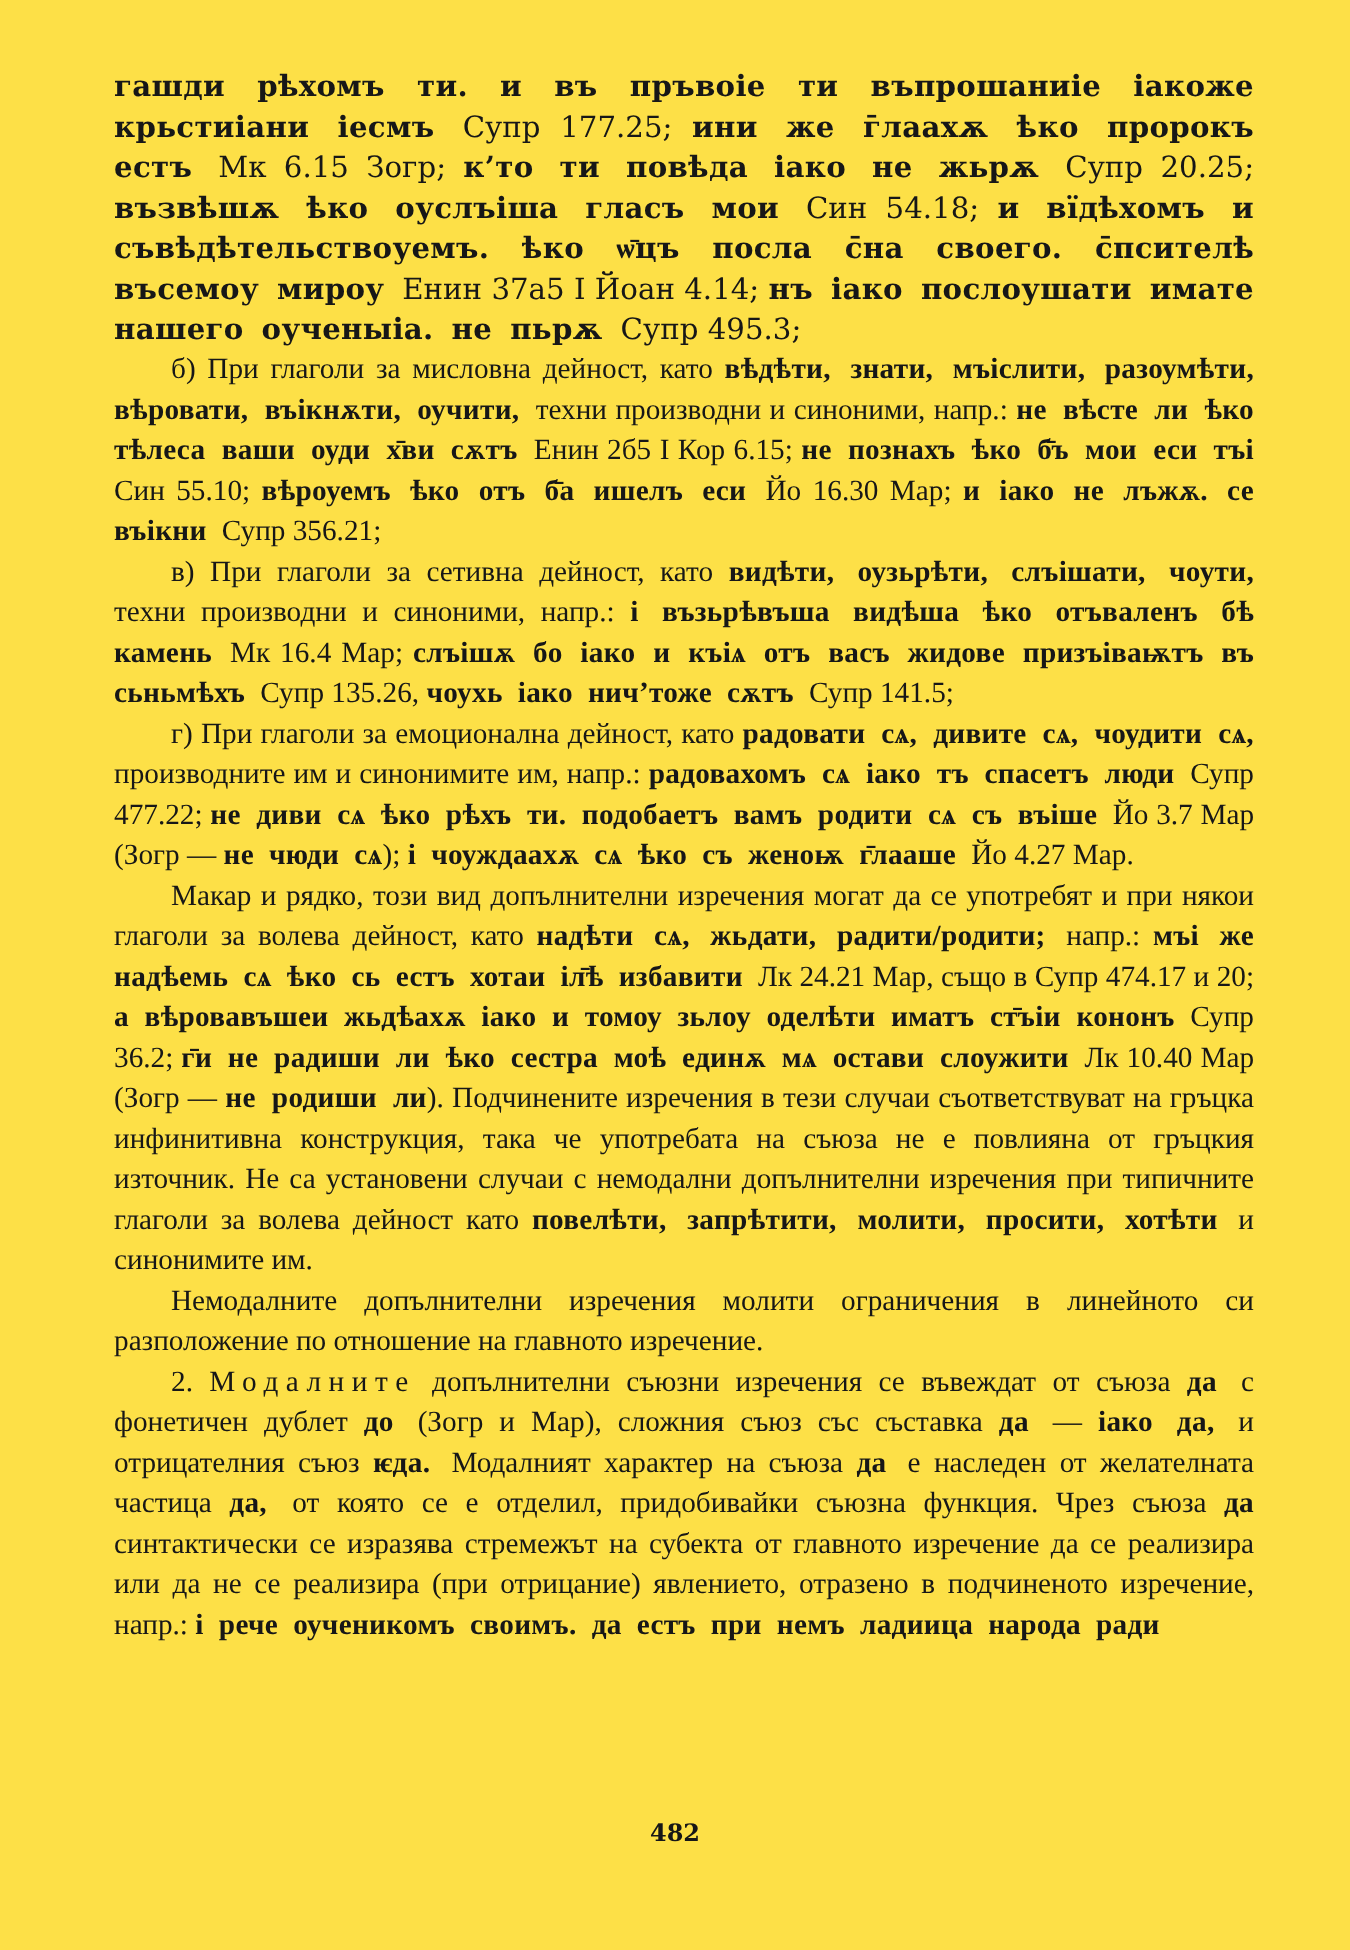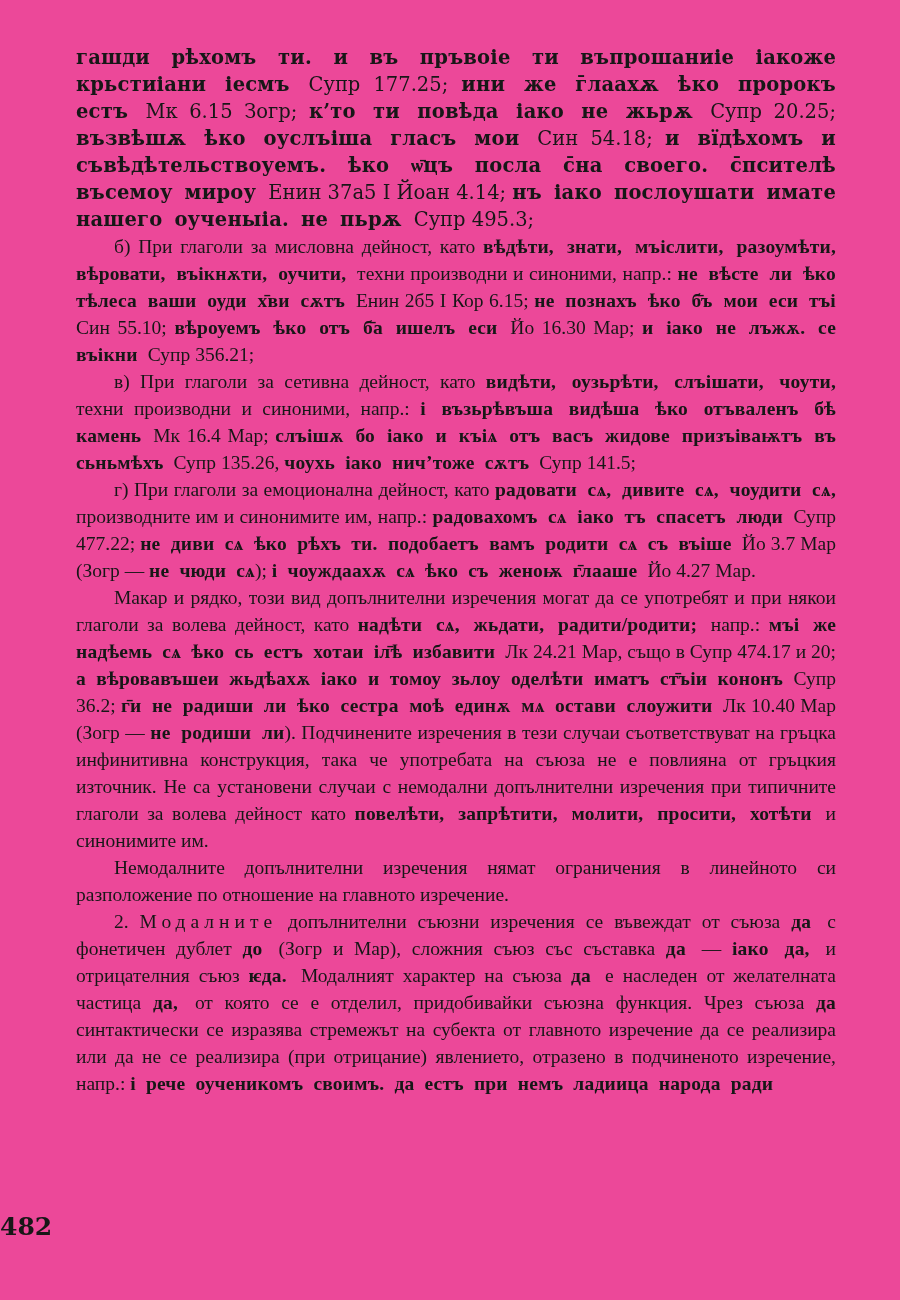--- a/index.html
+++ b/index.html
@@ -4,21 +4,21 @@
 <style>
   html, body {
     margin: 0; padding: 0;
     width: 900px; height: 1300px;
     background: #ffffff;
     overflow: hidden;
   }
   .page {
     position: relative;
     width: 900px; height: 1300px;
-    background: #ec4899;
+    background: #fde047;
     color: #171717;
     font-family: "DejaVu Serif", serif;
   }
   .text-block {
     position: absolute;
     left: 76px; top: 44px;
     width: 760px;
     font-size: 19.5px;
     line-height: 27px;
     text-align: justify;
@@ -31,33 +31,33 @@
     letter-spacing: 0.2px;
     word-spacing: 5px;
   }
   .norm { font-weight: 400; }
   
   .sp { letter-spacing: 5px; }
   .page-number {
     position: absolute;
     top: 1212px; left: 0;
     width: 100%;
-    text-align: left;
+    text-align: center;
     font-weight: 700;
-    font-size: 25px;
+    font-size: 16px;
     color: #171717;
   }
 </style>
 </head>
 <body>
 
 <div class="page">
   <main class="text-block">
       <p class="para"><span class="ocs">гашди рѣхомъ ти. и въ пръвоіе ти въпрошаниіе іакоже крьстиіани іесмъ </span><span class="norm">Супр 177.25; </span><span class="ocs">ини же г̄лаахѫ ѣко пророкъ естъ </span><span class="norm">Мк 6.15 Зогр; </span><span class="ocs">к’то ти повѣда іако не жьрѫ </span><span class="norm">Супр 20.25; </span><span class="ocs">възвѣшѫ ѣко оуслъіша гласъ мои </span><span class="norm">Син 54.18; </span><span class="ocs">и вїдѣхомъ и съвѣдѣтельствоуемъ. ѣко ѡ̄цъ посла с̄на своего. с̄псителѣ въсемоу мироу </span><span class="norm">Енин 37а5 І Йоан 4.14; </span><span class="ocs">нъ іако послоушати имате нашего оученыіа. не пьрѫ </span><span class="norm">Супр 495.3;</span></p>
       <p class="para indent"><span class="norm">б) При глаголи за мисловна дейност, като </span><span class="ocs">вѣдѣти, знати, мъіслити, разоумѣти, вѣровати, въікнѫти, оучити, </span><span class="norm">техни производни и синоними, напр.: </span><span class="ocs">не вѣсте ли ѣко тѣлеса ваши оуди х̄ви сѫтъ </span><span class="norm">Енин 2б5 І Кор 6.15; </span><span class="ocs">не познахъ ѣко б̄ъ мои еси тъі </span><span class="norm">Син 55.10; </span><span class="ocs">вѣроуемъ ѣко отъ б̄а ишелъ еси </span><span class="norm">Йо 16.30 Мар; </span><span class="ocs">и іако не лъжѫ. се въікни </span><span class="norm">Супр 356.21;</span></p>
       <p class="para indent"><span class="norm">в) При глаголи за сетивна дейност, като </span><span class="ocs">видѣти, оузьрѣти, слъішати, чоути, </span><span class="norm">техни производни и синоними, напр.: </span><span class="ocs">і възьрѣвъша видѣша ѣко отъваленъ бѣ камень </span><span class="norm">Мк 16.4 Мар; </span><span class="ocs">слъішѫ бо іако и къіѧ отъ васъ жидове призъіваѭтъ въ сьньмѣхъ </span><span class="norm">Супр 135.26, </span><span class="ocs">чоухь іако нич’тоже сѫтъ </span><span class="norm">Супр 141.5;</span></p>
       <p class="para indent"><span class="norm">г) При глаголи за емоционална дейност, като </span><span class="ocs">радовати сѧ, дивите сѧ, чоудити сѧ, </span><span class="norm">производните им и синонимите им, напр.: </span><span class="ocs">радовахомъ сѧ іако тъ спасетъ люди </span><span class="norm">Супр 477.22; </span><span class="ocs">не диви сѧ ѣко рѣхъ ти. подобаетъ вамъ родити сѧ съ въіше </span><span class="norm">Йо 3.7 Мар (Зогр — </span><span class="ocs">не чюди сѧ</span><span class="norm">); </span><span class="ocs">і чоуждаахѫ сѧ ѣко съ женоѭ г̄лааше </span><span class="norm">Йо 4.27 Мар.</span></p>
       <p class="para indent"><span class="norm">Макар и рядко, този вид допълнителни изречения могат да се употребят и при някои глаголи за волева дейност, като </span><span class="ocs">надѣти сѧ, жьдати, радити/родити; </span><span class="norm">напр.: </span><span class="ocs">мъі же надѣемь сѧ ѣко сь естъ хотаи іл̄ѣ избавити </span><span class="norm">Лк 24.21 Мар, също в Супр 474.17 и 20; </span><span class="ocs">а вѣровавъшеи жьдѣахѫ іако и томоу зьлоу оделѣти иматъ ст̄ъіи кононъ </span><span class="norm">Супр 36.2; </span><span class="ocs">г̄и не радиши ли ѣко сестра моѣ единѫ мѧ остави слоужити </span><span class="norm">Лк 10.40 Мар (Зогр — </span><span class="ocs">не родиши ли</span><span class="norm">). Подчинените изречения в тези случаи съответствуват на гръцка инфинитивна конструкция, така че употребата на съюза не е повлияна от гръцкия източник. Не са установени случаи с немодални допълнителни изречения при типичните глаголи за волева дейност като </span><span class="ocs">повелѣти, запрѣтити, молити, просити, хотѣти </span><span class="norm">и синонимите им.</span></p>
-      <p class="para indent"><span class="norm">Немодалните допълнителни изречения нямат ограничения в линейното си разположение по отношение на главното изречение.</span></p>
+      <p class="para indent"><span class="norm">Немодалните допълнителни изречения молити ограничения в линейното си разположение по отношение на главното изречение.</span></p>
       <p class="para indent"><span class="norm">2. </span><span class="sp">Модалните</span><span class="norm"> допълнителни съюзни изречения се въвеждат от съюза </span><span class="ocs">да </span><span class="norm">с фонетичен дублет </span><span class="ocs">до </span><span class="norm">(Зогр и Мар), сложния съюз със съставка </span><span class="ocs">да </span><span class="norm">— </span><span class="ocs">іако да, </span><span class="norm">и отрицателния съюз </span><span class="ocs">ѥда. </span><span class="norm">Модалният характер на съюза </span><span class="ocs">да </span><span class="norm">е наследен от желателната частица </span><span class="ocs">да, </span><span class="norm">от която се е отделил, придобивайки съюзна функция. Чрез съюза </span><span class="ocs">да </span><span class="norm">синтактически се изразява стремежът на субекта от главното изречение да се реализира или да не се реализира (при отрицание) явлението, отразено в подчиненото изречение, напр.: </span><span class="ocs">і рече оученикомъ своимъ. да естъ при немъ ладиица народа ради </span></p>
     </main>
   <footer class="page-number">482</footer>
 </div>
 
 </body></html>

